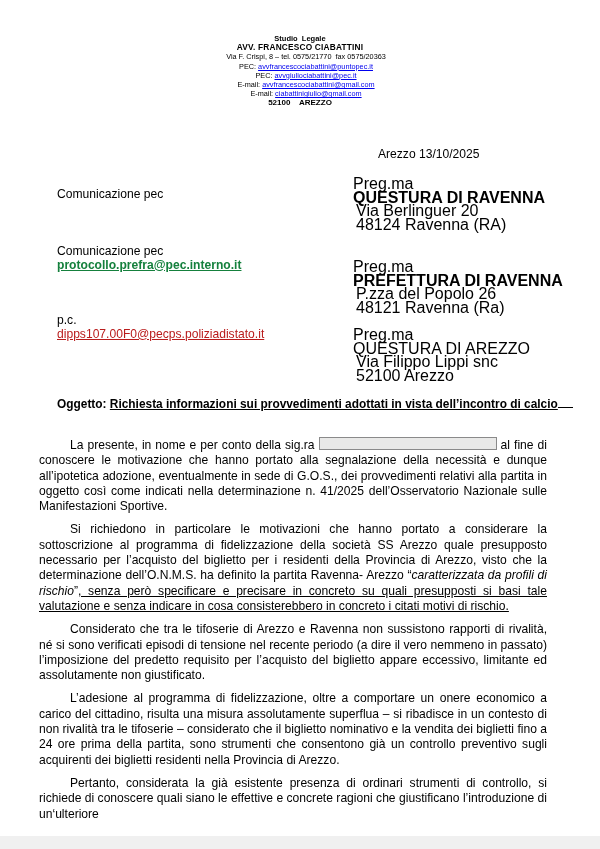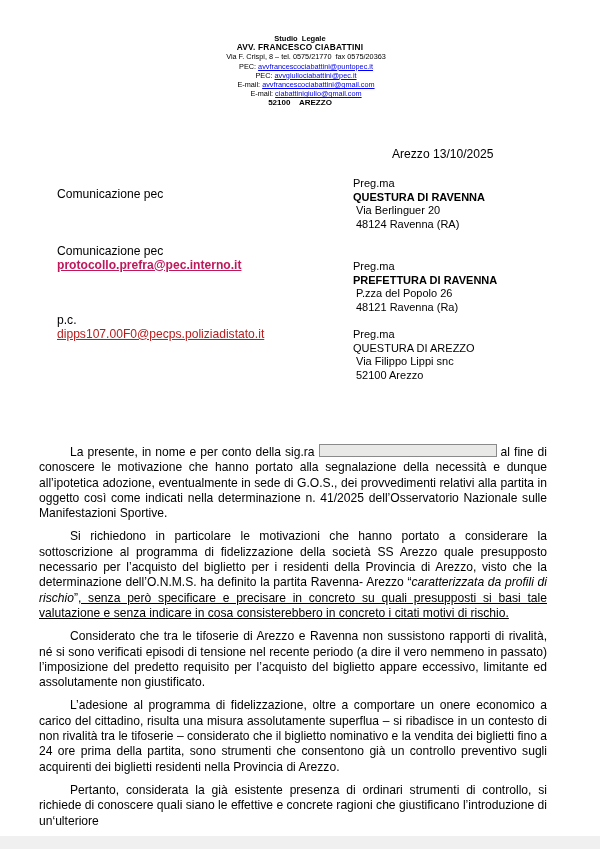--- a/index.html
+++ b/index.html
@@ -13,44 +13,44 @@
   a { cursor:pointer; }
 
   
   .letterhead { position:absolute; top:34px; left:0; right:0; text-align:center; line-height:9.2px; }
   .lh-firm  { font-size:7.5px; font-weight:bold; }
   .lh-name  { font-size:8.3px; font-weight:bold; letter-spacing:0.2px;text-align:center; }
   .lh-line  { font-size:7.3px;margin-left:12px; }
   .lh-city  { font-size:8px; font-weight:bold; }
 
   
-  .date-line { position:absolute; left:392px; top:147px; font-size:12.1px; line-height:15px; }
+  .date-line { position:absolute; left:378px; top:147px; font-size:12.1px; line-height:15px; }
 
   
   .send { position:absolute; left:57px; font-size:12.1px; line-height:13.5px; }
   .send-1 { top:188px; } .send-2 { top:245px; } .send-3 { top:314px; }
   .send-addr-bold  { font-weight:bold; }
-  .send-addr-link-bold { font-weight:bold; color:#be185d; text-decoration:underline; }
+  .send-addr-link-bold { font-weight:bold; color:#15803d; text-decoration:underline; }
   .send-addr-link  { color:#b91c1c; text-decoration:underline; }
 
   
-  .recip { position:absolute; left:353px; font-size:11px; line-height:13.5px; }
+  .recip { position:absolute; left:353px; font-size:16px; line-height:13.5px; }
   .recip-1 { top:177px; } .recip-2 { top:260px; } .recip-3 { top:328px; }
   .recip .street, .recip .city { padding-left:3px; }
   .recip-name-bold { font-weight:bold; }
 
   
   .subject { position:absolute; left:57px; top:396px; font-size:11.9px; font-weight:bold; line-height:15.3px; white-space:nowrap; }
   .subject .u { text-decoration:underline; }
   .subject-line2 { padding-left:48px; }
   .u-trail { display:inline-block; width:15px; border-bottom:1px solid #000; height:11px; vertical-align:baseline; }
 
   
   .body-text { position:absolute; left:39px; top:436px; width:508px; font-size:12.1px; line-height:15.3px; text-align:justify; }
-  .body-text p { margin:8px 0 8px 0; text-indent:31px; }
+  .body-text p { margin:1px 0 8px 0; text-indent:31px; }
   .redaction {
     display:inline-block; width:176px; height:11px;
     background:#e9e9e8; border:1px solid #8a8a8a; vertical-align:-1px;
   }
   .ul { text-decoration:underline; }
   .it { font-style:italic; }
 </style>
 </head>
 <body>
 
@@ -94,20 +94,21 @@
     <div class="city">48121 Ravenna (Ra)</div>
   </div>
   <div class="recip recip-3">
     <div>Preg.ma</div>
     <div>QUESTURA DI AREZZO</div>
     <div class="street">Via Filippo Lippi snc</div>
     <div class="city">52100 Arezzo</div>
   </div>
 
   <div class="subject">
+    <div class="subject-line1"><span>Oggetto:</span> <span class="u">Richiesta informazioni sui provvedimenti adottati in vista dell’incontro di calcio</span><span class="u-trail"></span></div>
   </div>
 
   <div class="body-text">
     <p><span>La presente, in nome e per conto della sig.ra</span> <span class="redaction"></span> <span>al fine di conoscere le motivazione che hanno portato alla segnalazione della necessità e dunque all’ipotetica adozione, eventualmente in sede di G.O.S., dei provvedimenti relativi alla partita in oggetto così come indicati nella determinazione n. 41/2025 dell’Osservatorio Nazionale sulle Manifestazioni Sportive.</span></p>
     <p><span>Si richiedono in particolare le motivazioni che hanno portato a considerare la sottoscrizione al programma di fidelizzazione della società SS Arezzo quale presupposto necessario per l’acquisto del biglietto per i residenti della Provincia di Arezzo, visto che la determinazione dell’O.N.M.S. ha definito la partita Ravenna- Arezzo “</span><span class="it">caratterizzata da profili di rischio</span><span>”</span><span class="ul">, senza però specificare e precisare in concreto su quali presupposti si basi tale valutazione e senza indicare in cosa consisterebbero in concreto i citati motivi di rischio.</span></p>
     <p>Considerato che tra le tifoserie di Arezzo e Ravenna non sussistono rapporti di rivalità, né si sono verificati episodi di tensione nel recente periodo (a dire il vero nemmeno in passato) l’imposizione del predetto requisito per l’acquisto del biglietto appare eccessivo, limitante ed assolutamente non giustificato.</p>
     <p>L’adesione al programma di fidelizzazione, oltre a comportare un onere economico a carico del cittadino, risulta una misura assolutamente superflua – si ribadisce in un contesto di non rivalità tra le tifoserie – considerato che il biglietto nominativo e la vendita dei biglietti fino a 24 ore prima della partita, sono strumenti che consentono già un controllo preventivo sugli acquirenti dei biglietti residenti nella Provincia di Arezzo.</p>
     <p>Pertanto, considerata la già esistente presenza di ordinari strumenti di controllo, si richiede di conoscere quali siano le effettive e concrete ragioni che giustificano l’introduzione di un‘ulteriore</p>
   </div>
 

